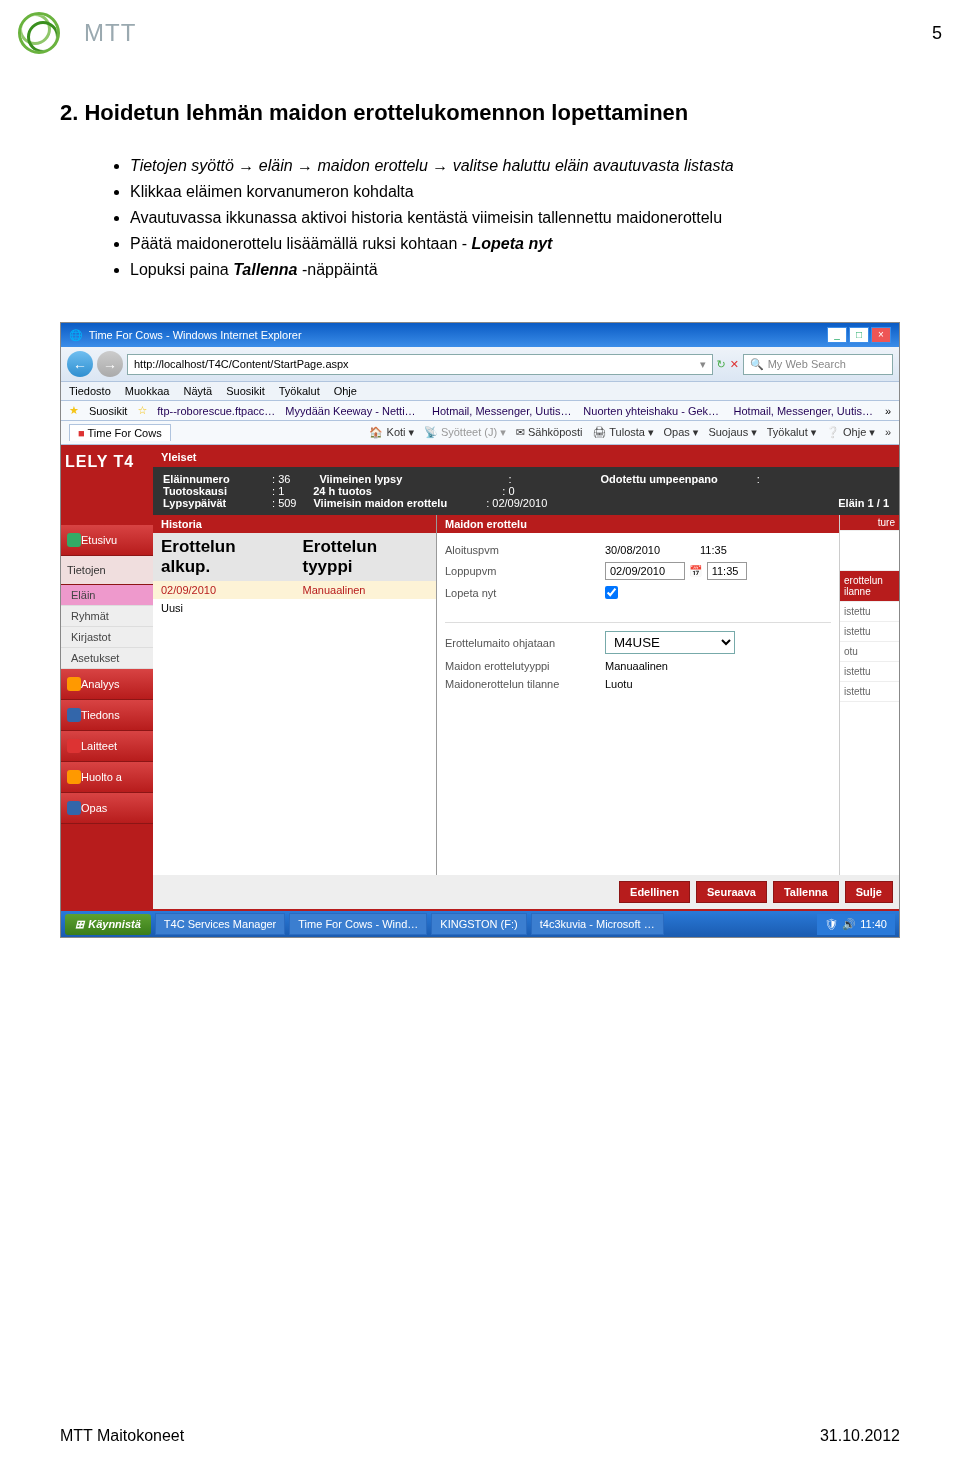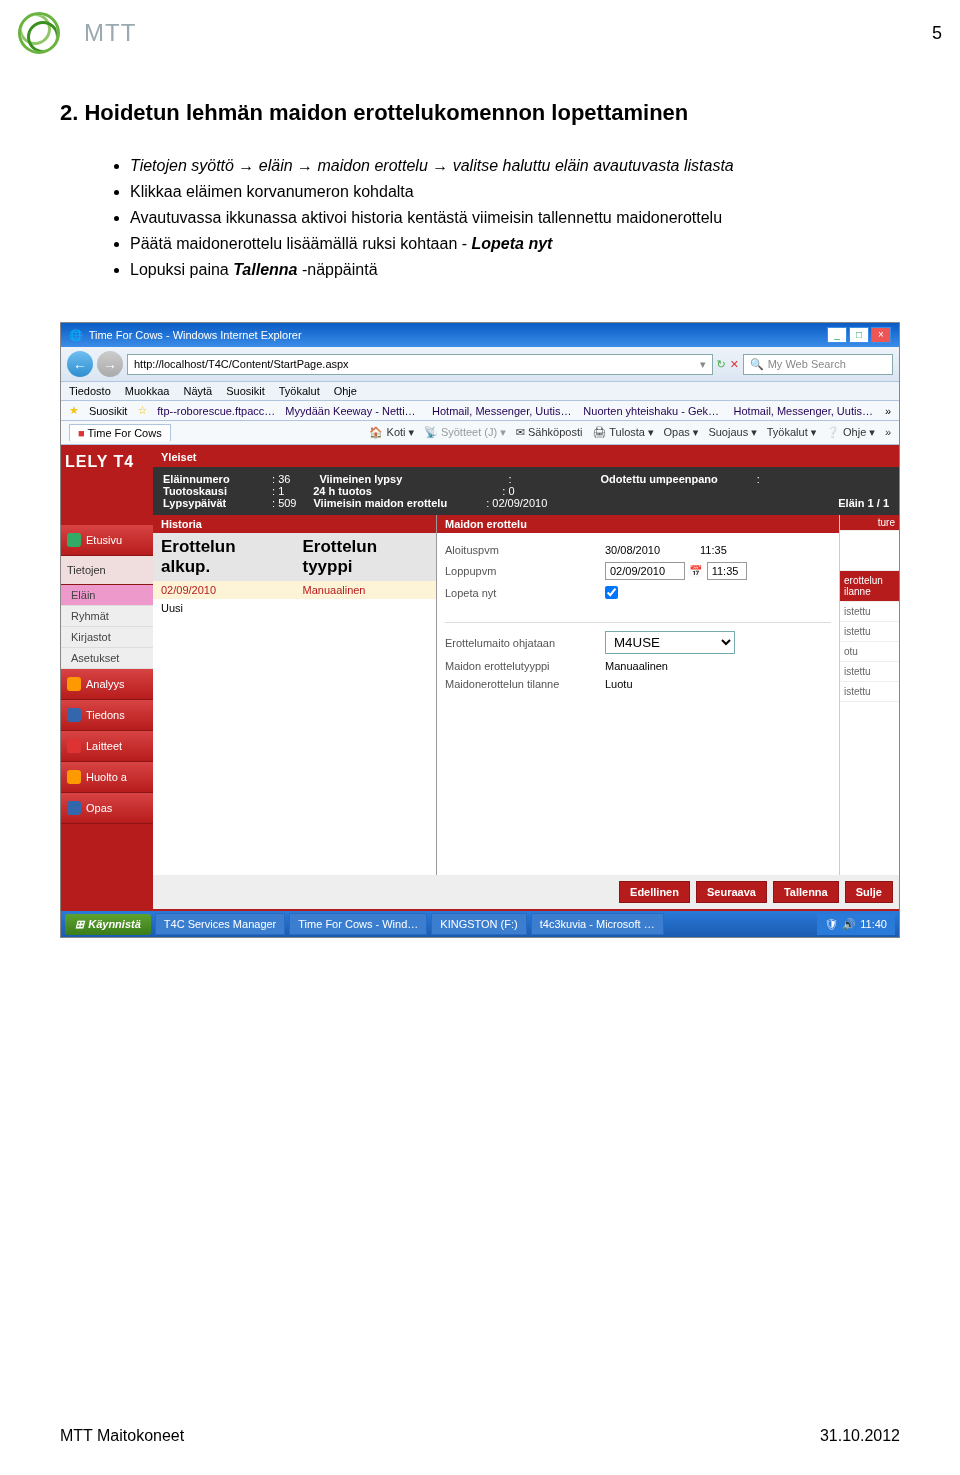--- a/index.html
+++ b/index.html
@@ -35,21 +35,21 @@
   .favrow .star { color:#f5c518; }
   .favlink { color:#205; white-space:nowrap; overflow:hidden; text-overflow:ellipsis; }
   .cmdbar { background:#f6f9fc; padding:3px 8px; border-bottom:1px solid #b0c4de; display:flex; align-items:center; font-size:11px; }
   .cmdbar .tab { background:#fff; border:1px solid #b0c4de; padding:2px 8px; border-bottom:none; }
   .cmdbar .right { margin-left:auto; display:flex; gap:10px; color:#333; }
 
   
   .app { display:flex; background:#b71c1c; }
   .leftcol { width:92px; background:#b71c1c; }
   .lely-badge { color:#fff; font-weight:bold; font-size:16px; padding:8px 4px; letter-spacing:1px; }
-  .navitem { background:linear-gradient(#d84343,#b71c1c); color:#fff; padding:8px 6px; border-bottom:1px solid #8c1515; display:flex; align-items:center; gap:5px; font-size:11px; }
+  .navitem { background:linear-gradient(#d84343,#b71c1c); color:#fff; padding:8px 6px; border-bottom:1px solid #8c1515; display:flex; align-items:center; font-size:11px; }
   .navitem.sel { background:#f0dede; color:#333; }
   .navsub { background:#eee; color:#444; }
   .navsub div { padding:4px 10px; border-bottom:1px solid #ddd; }
   .navsub div.sel { background:#e9c; }
   .ico { width:14px; height:14px; display:inline-block; border-radius:3px; }
   .ic-green{background:#3a6;} .ic-blue{background:#36a;} .ic-orange{background:#f90;} .ic-red{background:#d33;}
 
   .maincol { flex:1; background:#fff; border:2px solid #b71c1c; border-left:none; border-right:none; }
   .hdr-red { background:#b71c1c; color:#fff; padding:4px 8px; font-weight:bold; }
   .info-dark { background:#333; color:#fff; padding:6px 10px; font-size:11px; }

